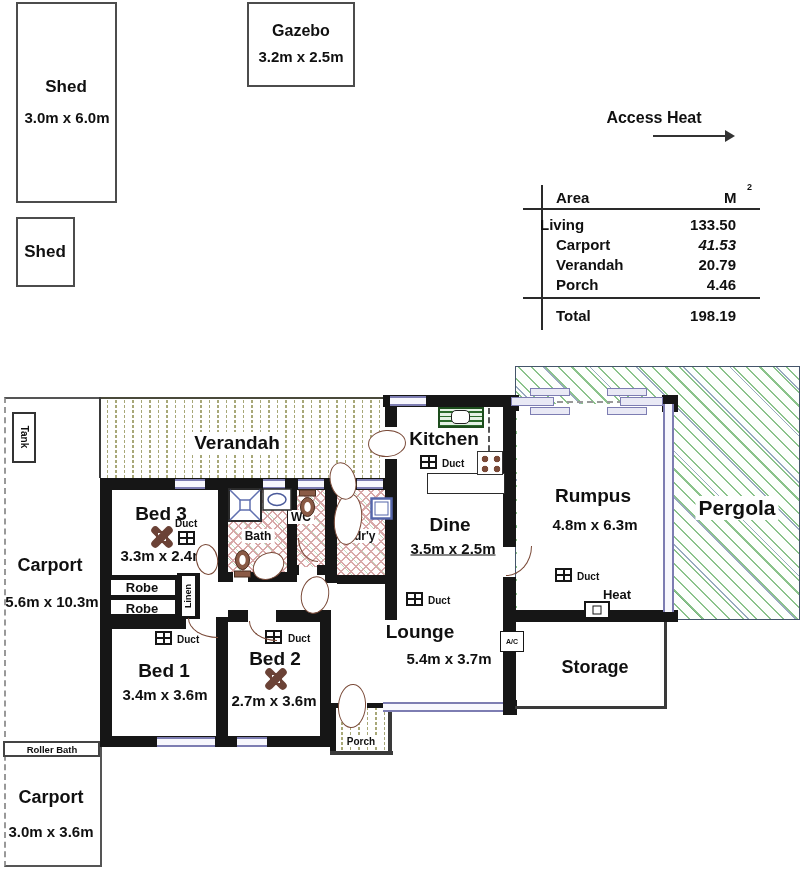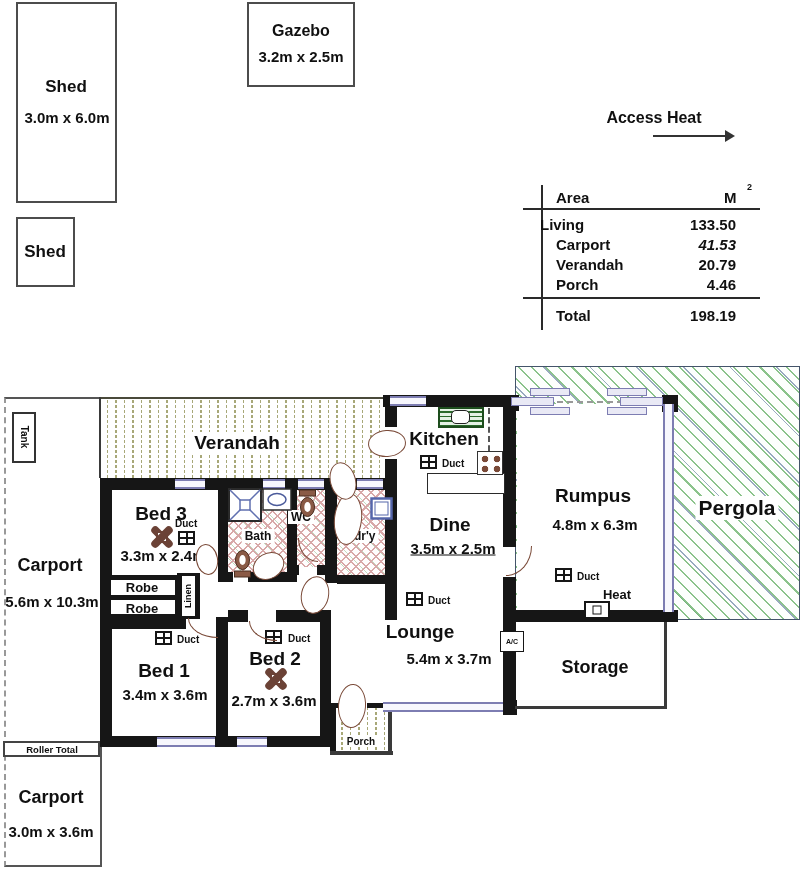--- a/index.html
+++ b/index.html
@@ -96,21 +96,21 @@
   <div class="thin" style="left:99px;top:397px;width:2px;height:81px;"></div>
   <div class="lbl" style="left:50px;top:565px;font-size:18px;">Carport</div>
   <div class="lbl dims" style="left:52px;top:601px;">5.6m x 10.3m</div>
   <div class="abs" style="left:12px;top:412px;width:24px;height:51px;border:2px solid #333;background:#fff;"></div>
   <div class="lbl" style="left:24px;top:437px;font-size:10px;transform:translate(-50%,-50%) rotate(90deg);">Tank</div>
 
   <div class="abs" style="left:4px;top:745px;width:98px;height:122px;border:2px solid #555;border-left:2px dashed #999;background:#fff;"></div>
   <div class="lbl" style="left:51px;top:797px;font-size:18px;">Carport</div>
   <div class="lbl dims" style="left:51px;top:831px;">3.0m x 3.6m</div>
   <div class="abs" style="left:3px;top:741px;width:97px;height:16px;border:2px solid #444;background:#fff;z-index:6;"></div>
-  <div class="lbl" style="left:52px;top:749px;font-size:9.5px;z-index:7;">Roller Total</div>
+  <div class="lbl" style="left:52px;top:749px;font-size:9.5px;z-index:7;">Roller Bath</div>
 
   <div class="abs hatch-wet" style="left:228px;top:488px;width:60px;height:86px;"></div>
   <div class="abs hatch-wet" style="left:297px;top:488px;width:28px;height:79px;"></div>
   <div class="abs hatch-wet" style="left:337px;top:488px;width:48px;height:88px;"></div>
 
   <div class="wall" style="left:100px;top:478px;width:12px;height:269px;"></div>
   <div class="wall" style="left:100px;top:478px;width:297px;height:12px;"></div>
   <div class="wall" style="left:385px;top:395px;width:12px;height:32px;"></div>
   <div class="wall" style="left:385px;top:459px;width:12px;height:161px;"></div>
   <div class="wall" style="left:383px;top:395px;width:136px;height:12px;"></div>

